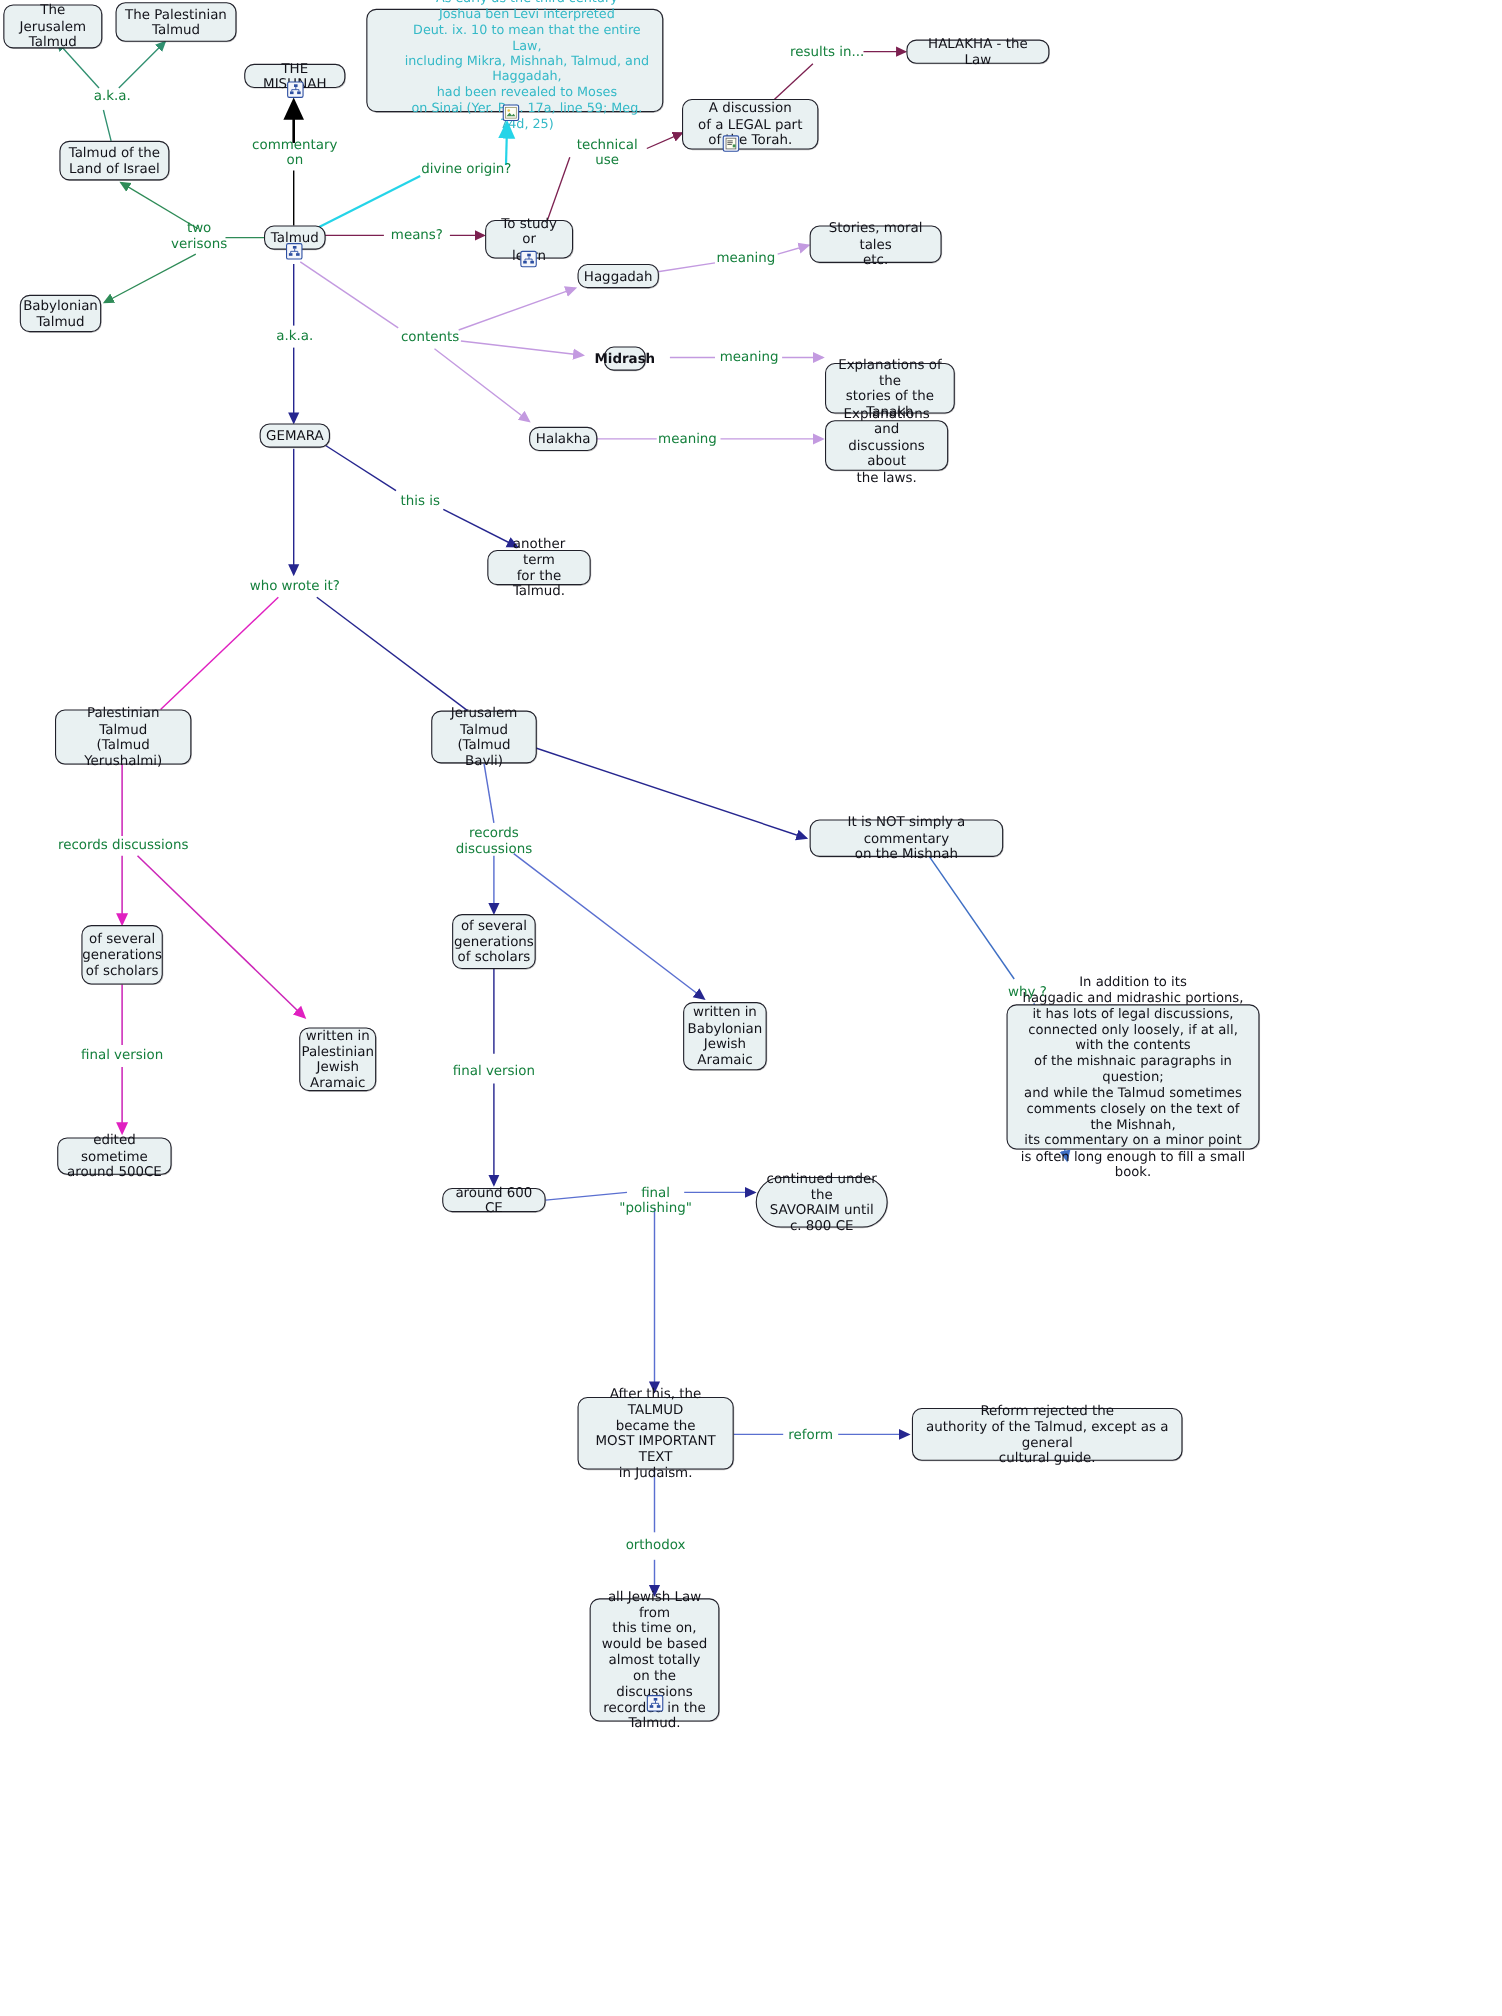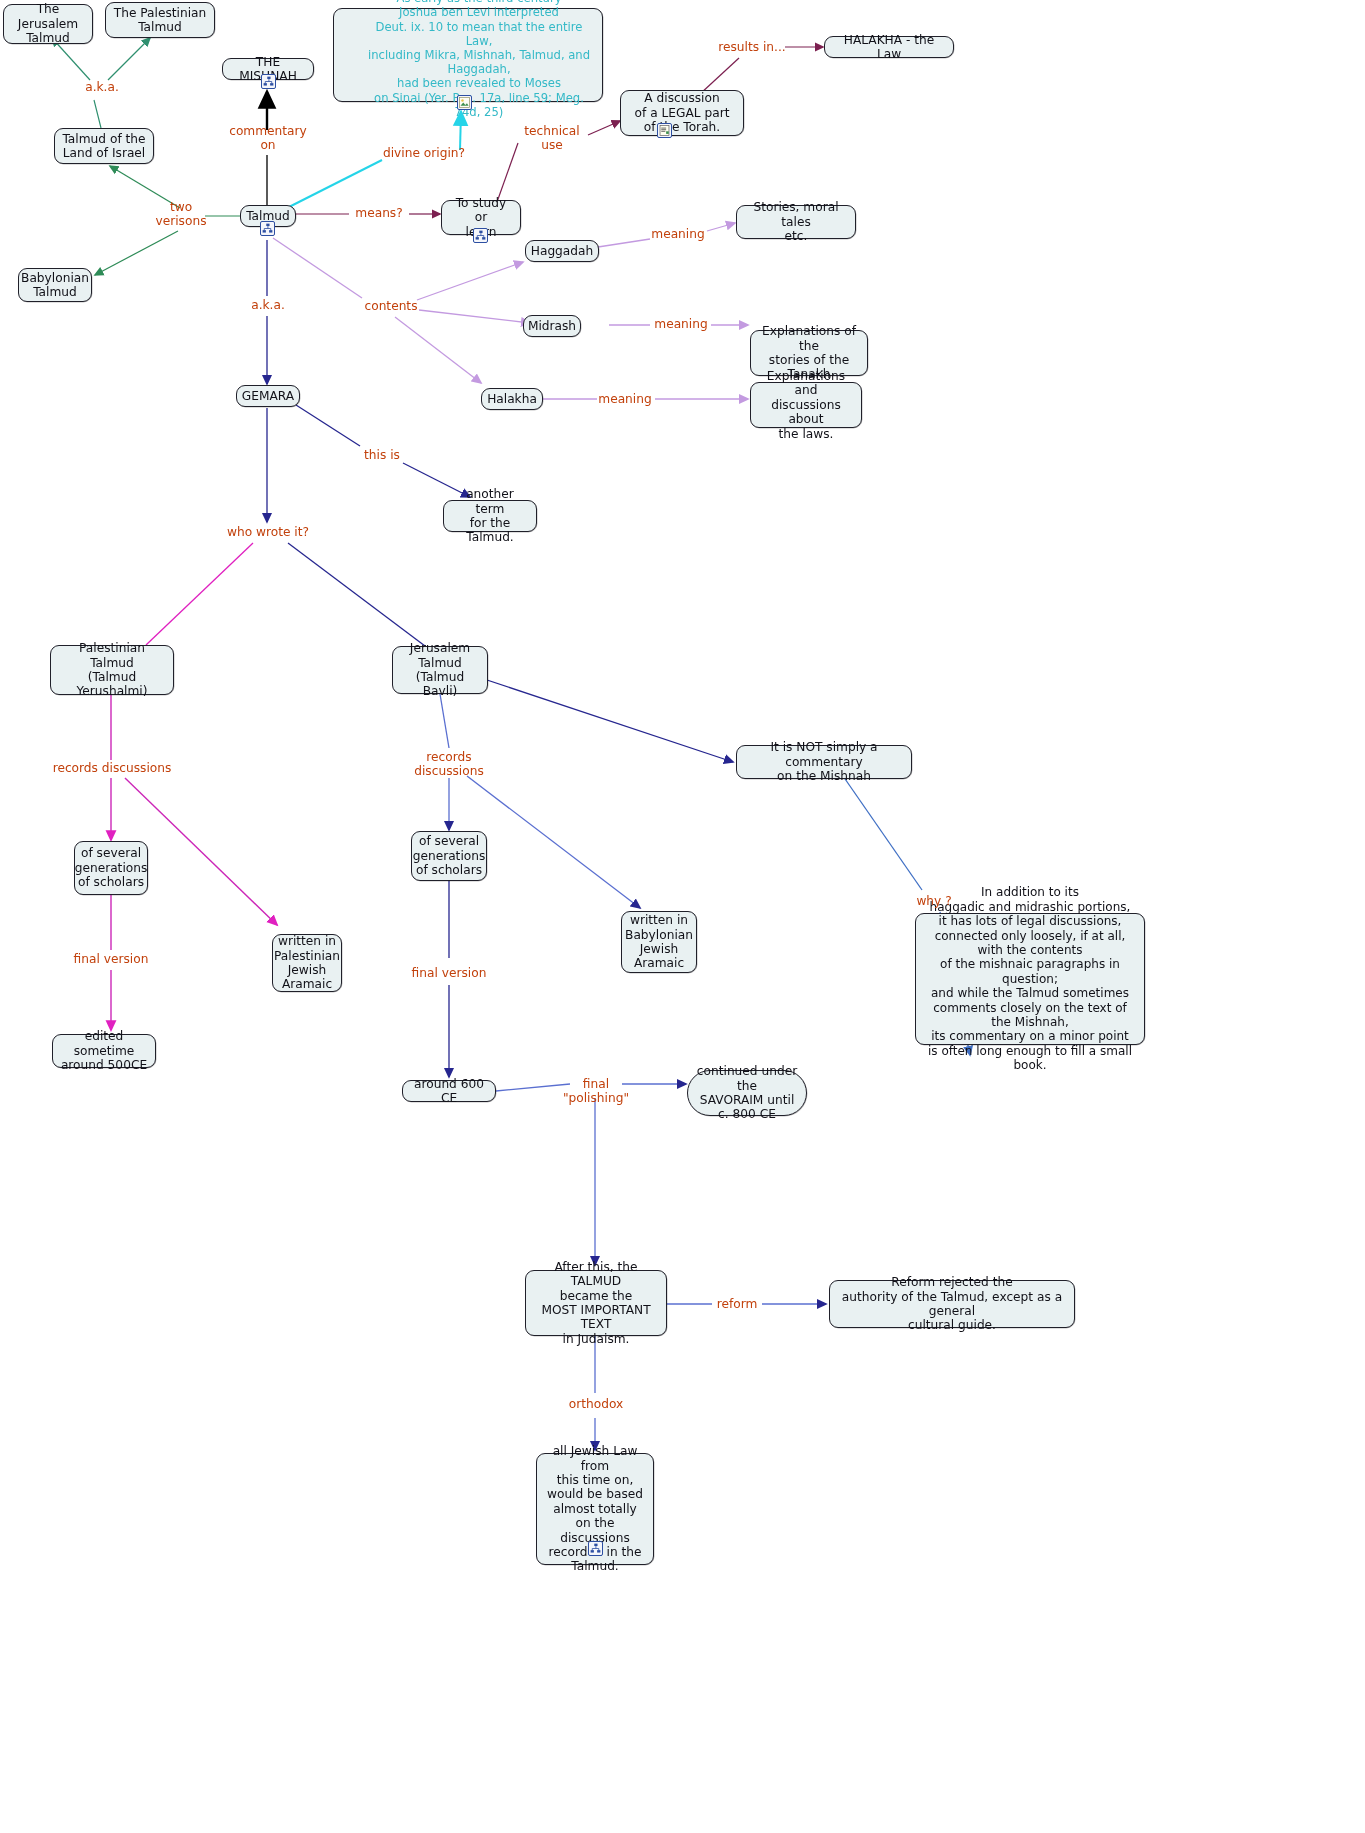--- a/index.html
+++ b/index.html
@@ -49,21 +49,21 @@
     border-color: #20202a;
     padding-left: 28px;
   }
   .node.small {
     font-size: 12px;
   }
   .linklabel {
     position: absolute;
     font-size: 12.2px;
     line-height: 14px;
-    color: #c2410c;
+    color: #15803d;
     text-align: center;
     white-space: pre-line;
     background: transparent;
   }
   .resicon {
     position: absolute;
     width: 15px;
     height: 15px;
     border: 1.4px solid #2d4fa2;
     border-radius: 2px;
@@ -309,21 +309,21 @@
         <rect x="10" y="10" width="4" height="3" fill="#2d4fa2"></rect>
         <path d="M8.5 5 L8.5 8 M4 8 L12 8 M4 8 L4 10 M12 8 L12 10" stroke="#2d4fa2" fill="none" stroke-width="1"></path>
       </svg>
   </span>
 
   <div class="node" style="left:525px; top:240px; width:74px; height:22px;">Haggadah</div>
 
   <div class="node" style="left:736px; top:205px; width:120px; height:34px;">Stories, moral tales
 etc.</div>
 
-  <div class="node" style="left:523px; top:315px; width:58px; height:22px;">Midrash</div>
+  <div class="node" style="left:549px; top:315px; width:38px; height:22px;font-weight:bold;">Midrash</div>
 
   <div class="node" style="left:750px; top:305px; width:118px; height:46px;margin-top:25px;">Explanations of the
 stories of the
 Tanakh</div>
 
   <div class="node" style="left:481px; top:388px; width:62px; height:22px;">Halakha</div>
 
   <div class="node" style="left:750px; top:382px; width:112px; height:46px;">Explanations and
 discussions about
 the laws.</div>

